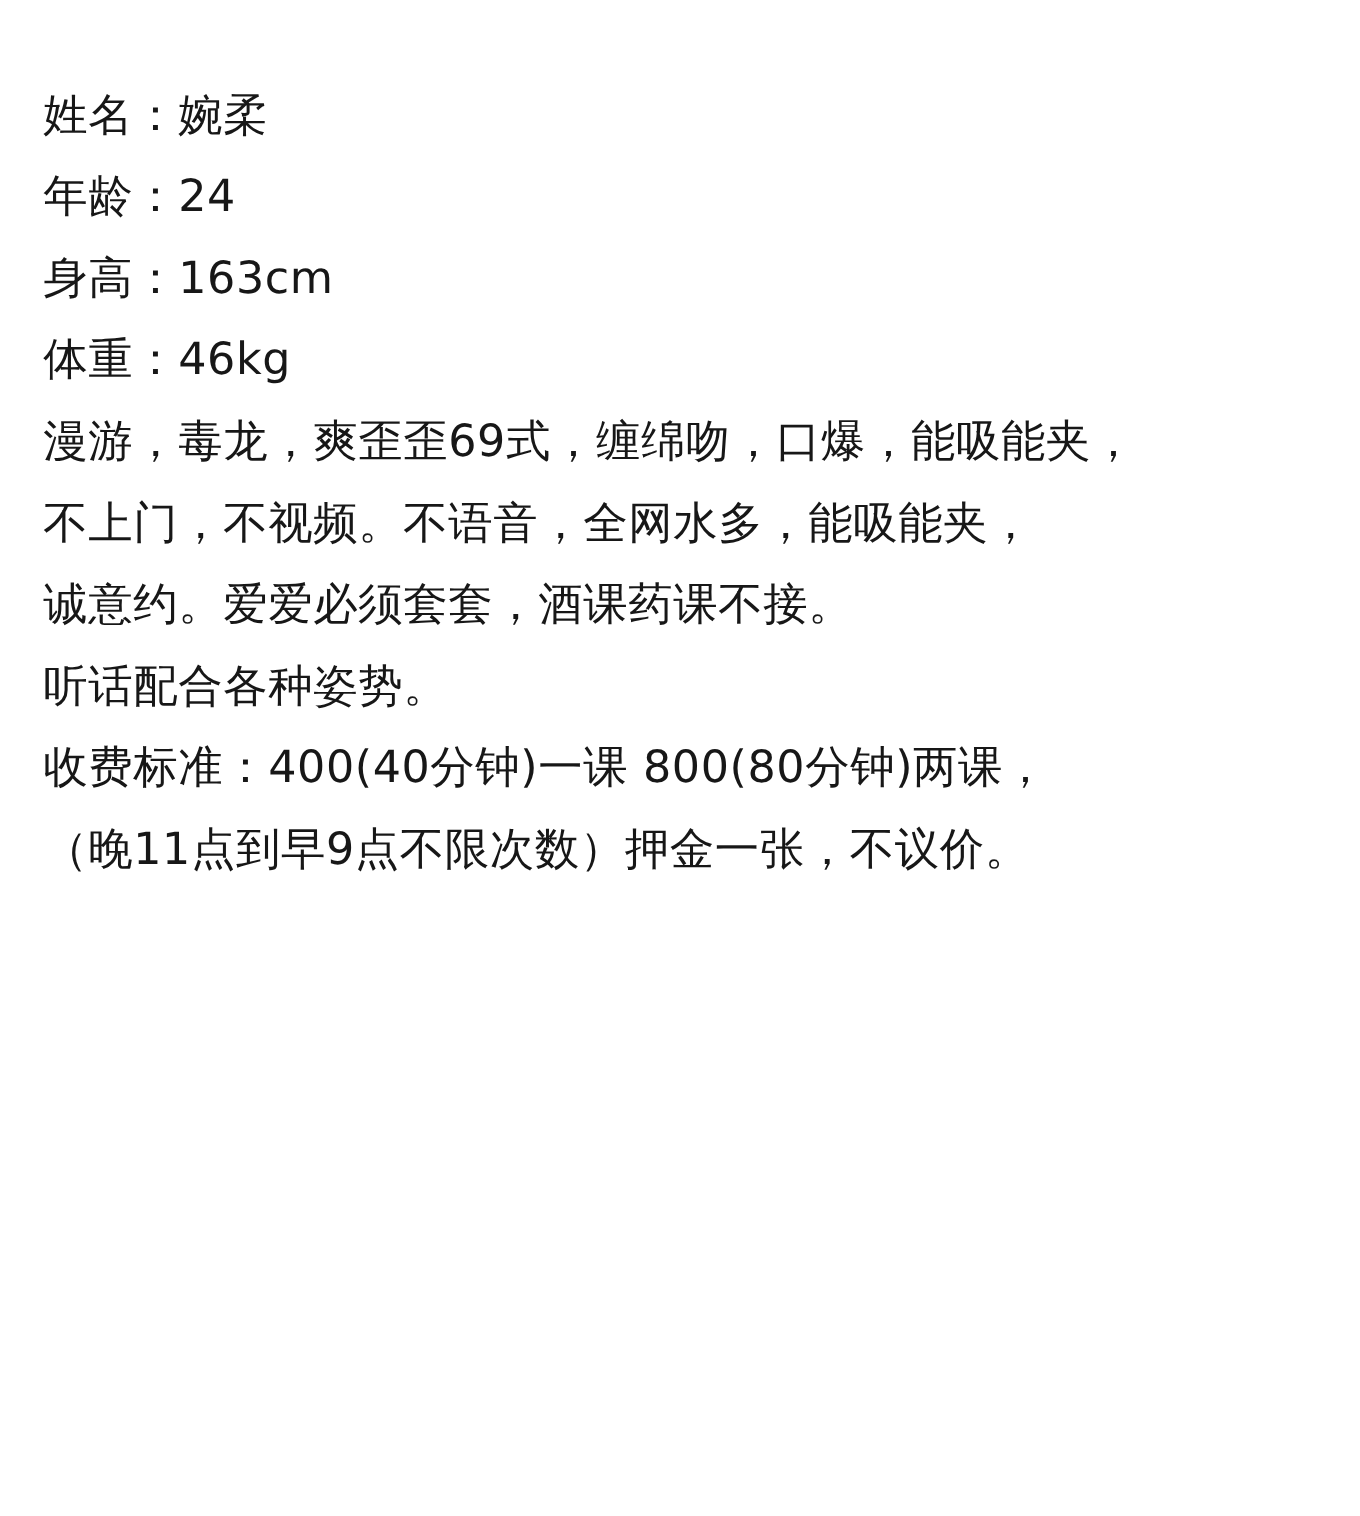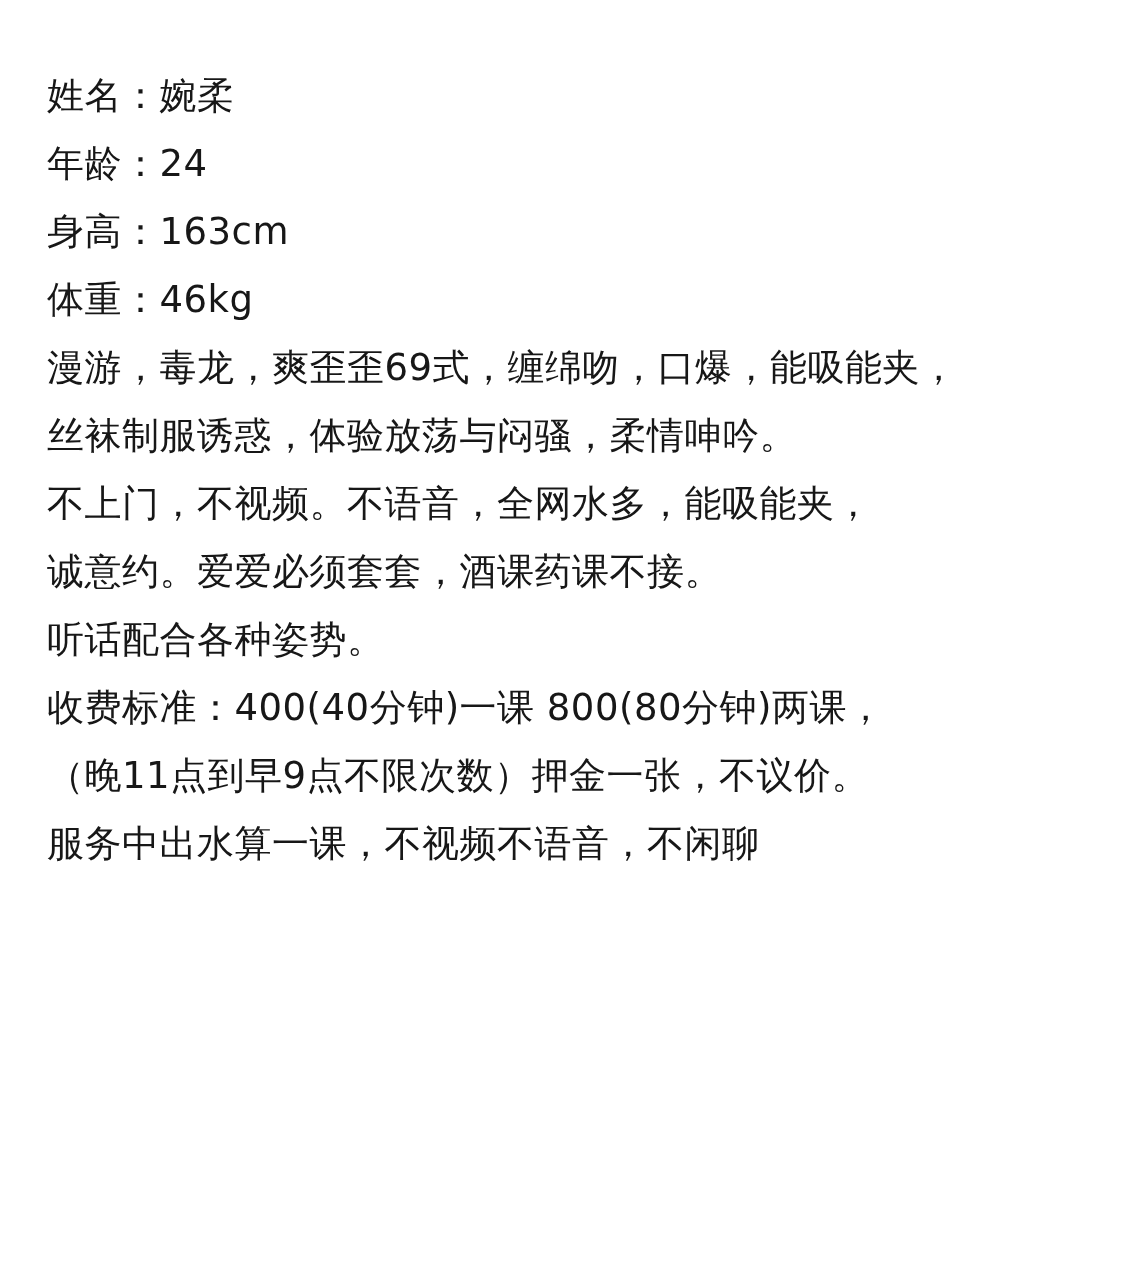--- a/index.html
+++ b/index.html
@@ -11,21 +11,21 @@
     width: 1133px;
     height: 1263px;
     font-family: "DejaVu Sans", "Liberation Sans", sans-serif;
     color: #1a1a1a;
     overflow: hidden;
   }
   .page {
     box-sizing: border-box;
     width: 1133px;
     height: 900px;
-    padding: 62px 40px 0 47px;
+    padding: 62px 40px 0 36px;
     background: #ffffff;
   }
   .line {
     font-size: 37px;
     line-height: 68px;
     letter-spacing: 0.5px;
     white-space: pre-wrap;
     color: #171717;
     font-weight: 400;
   }
@@ -37,21 +37,19 @@
 </head>
 <body>
 
 <div class="page">
   <div class="block">
     <div class="line">姓名：婉柔</div>
     <div class="line">年龄：24</div>
     <div class="line">身高：163cm</div>
     <div class="line">体重：46kg</div>
     <div class="line">漫游，毒龙，爽歪歪69式，缠绵吻，口爆，能吸能夹，</div>
-    <div class="line">丝袜制服诱惑，体验放荡与闷骚，柔情呻吟。</div>
     <div class="line">不上门，不视频。不语音，全网水多，能吸能夹，</div>
     <div class="line">诚意约。爱爱必须套套，酒课药课不接。</div>
     <div class="line">听话配合各种姿势。</div>
     <div class="line">收费标准：400(40分钟)一课 800(80分钟)两课，</div>
     <div class="line">（晚11点到早9点不限次数）押金一张，不议价。</div>
-    <div class="line">服务中出水算一课，不视频不语音，不闲聊</div>
   </div>
 </div>
 
 </body></html>

